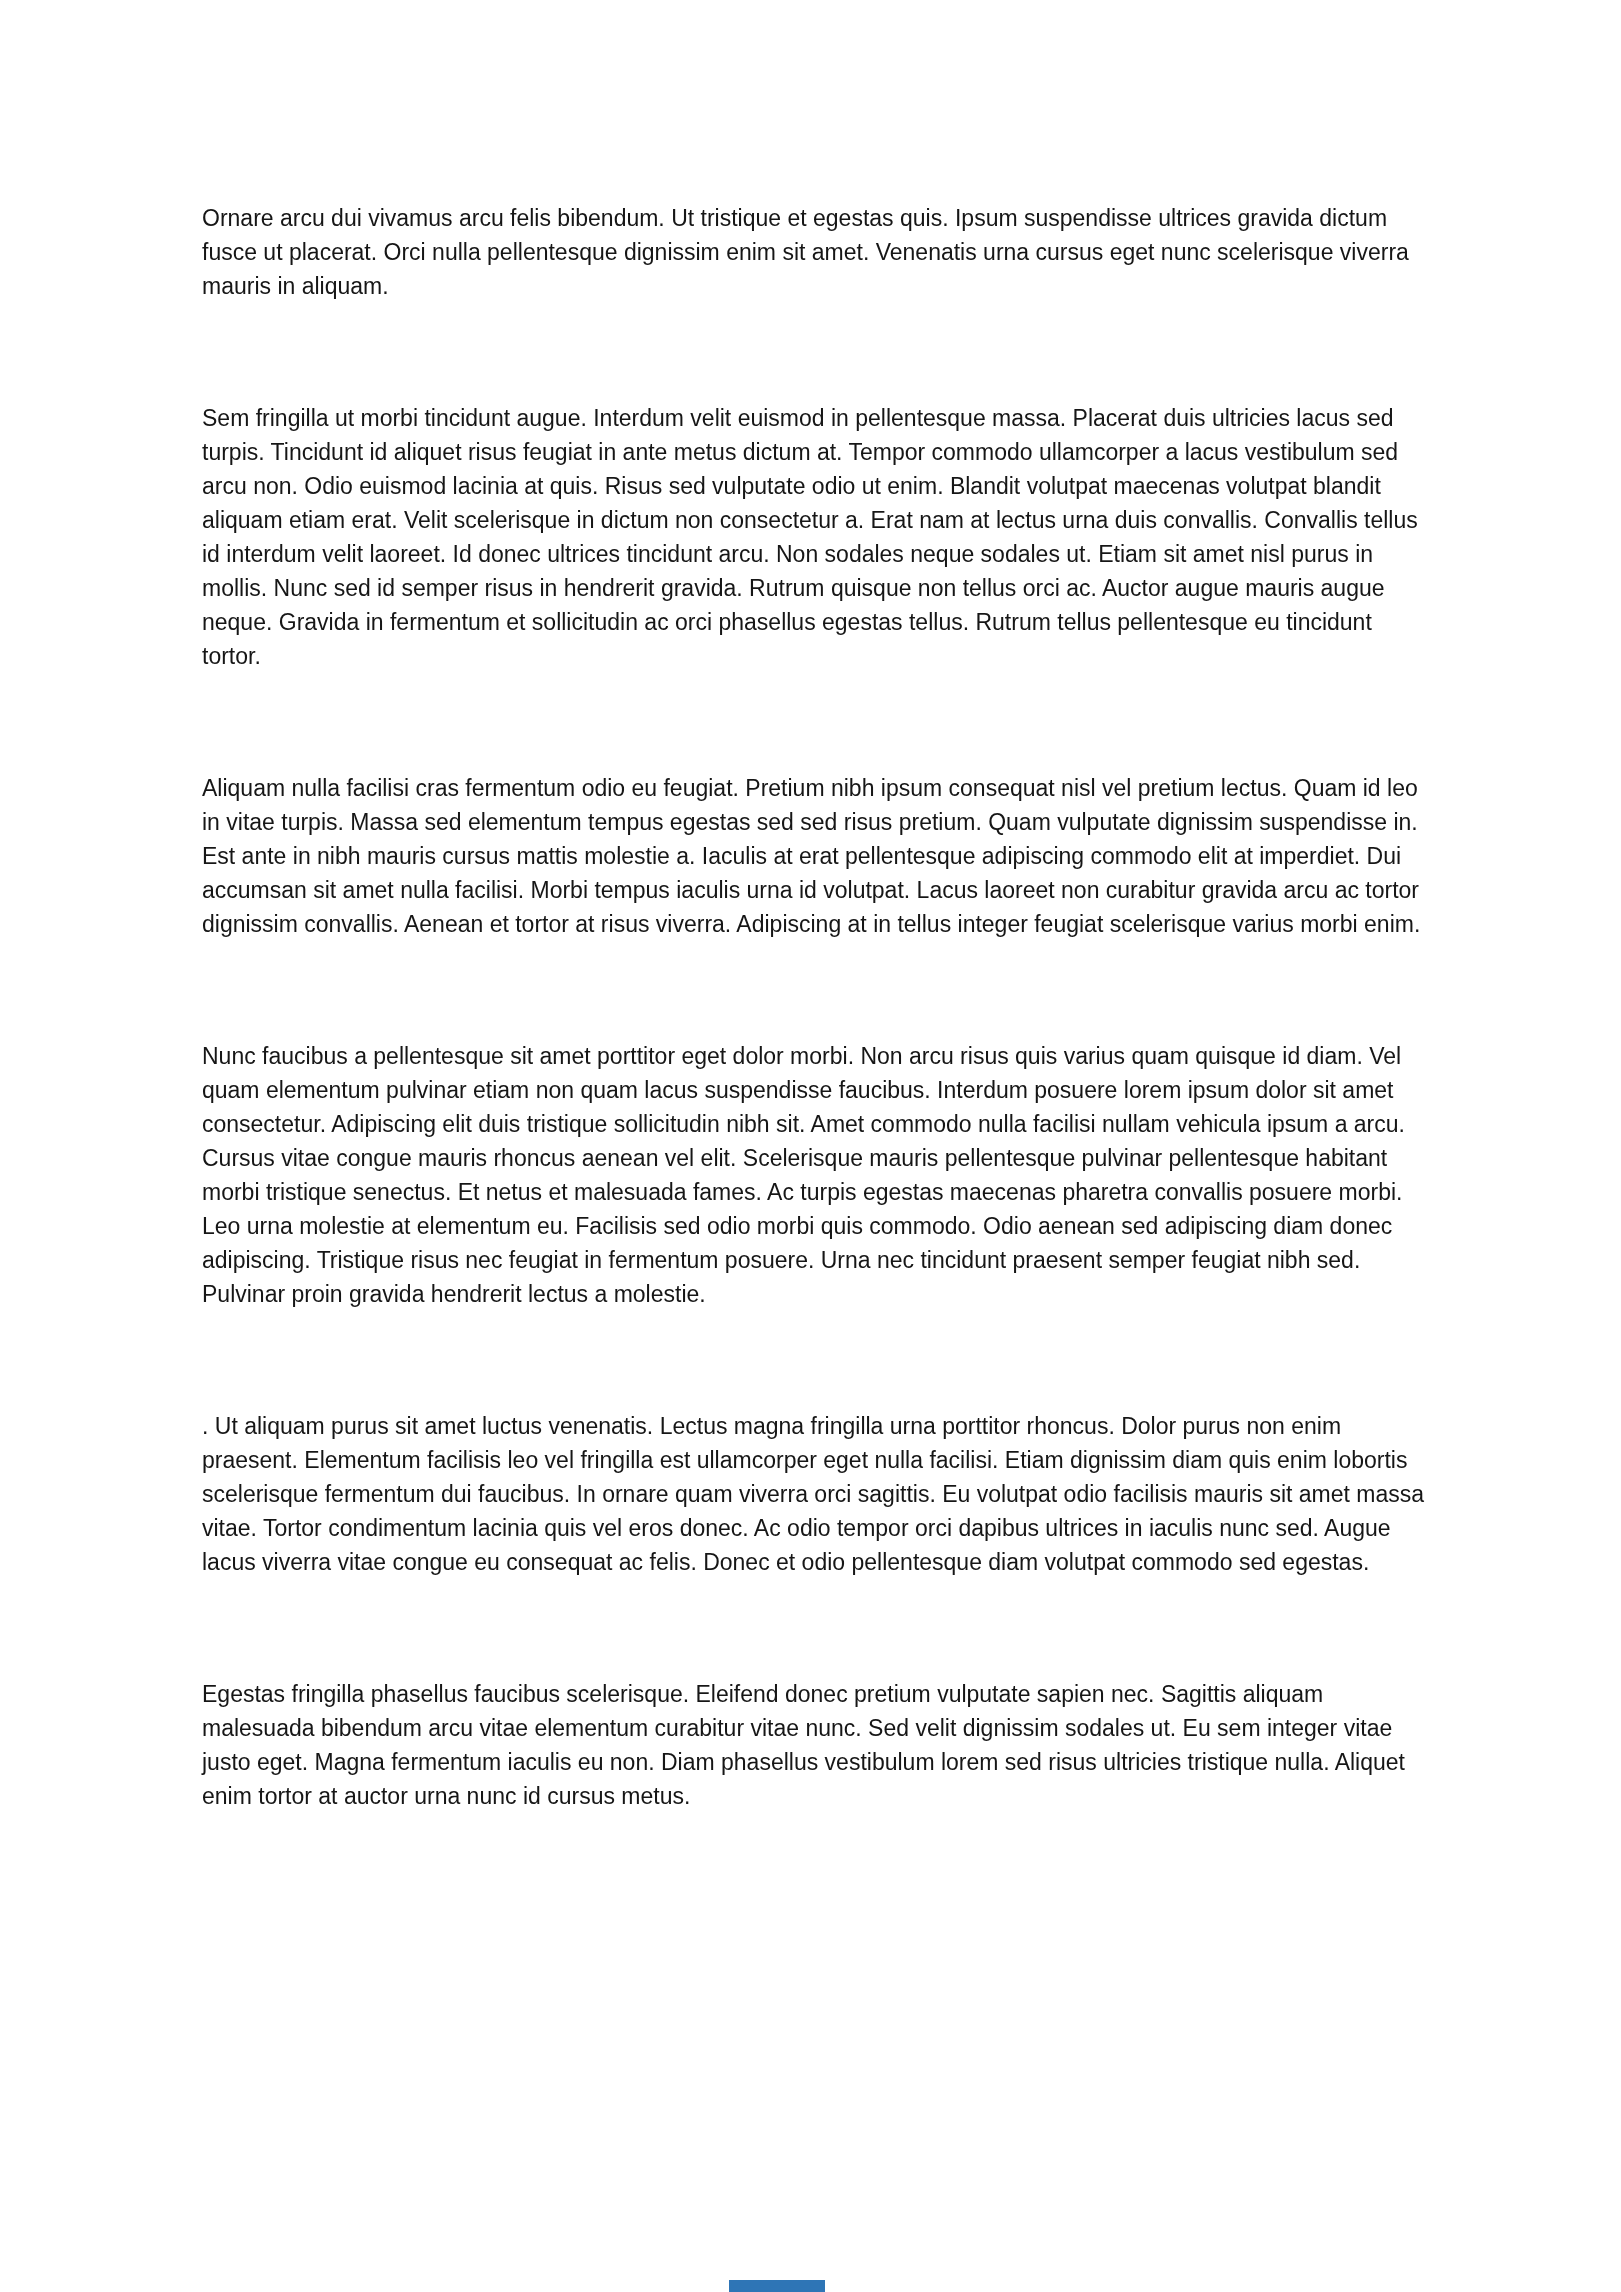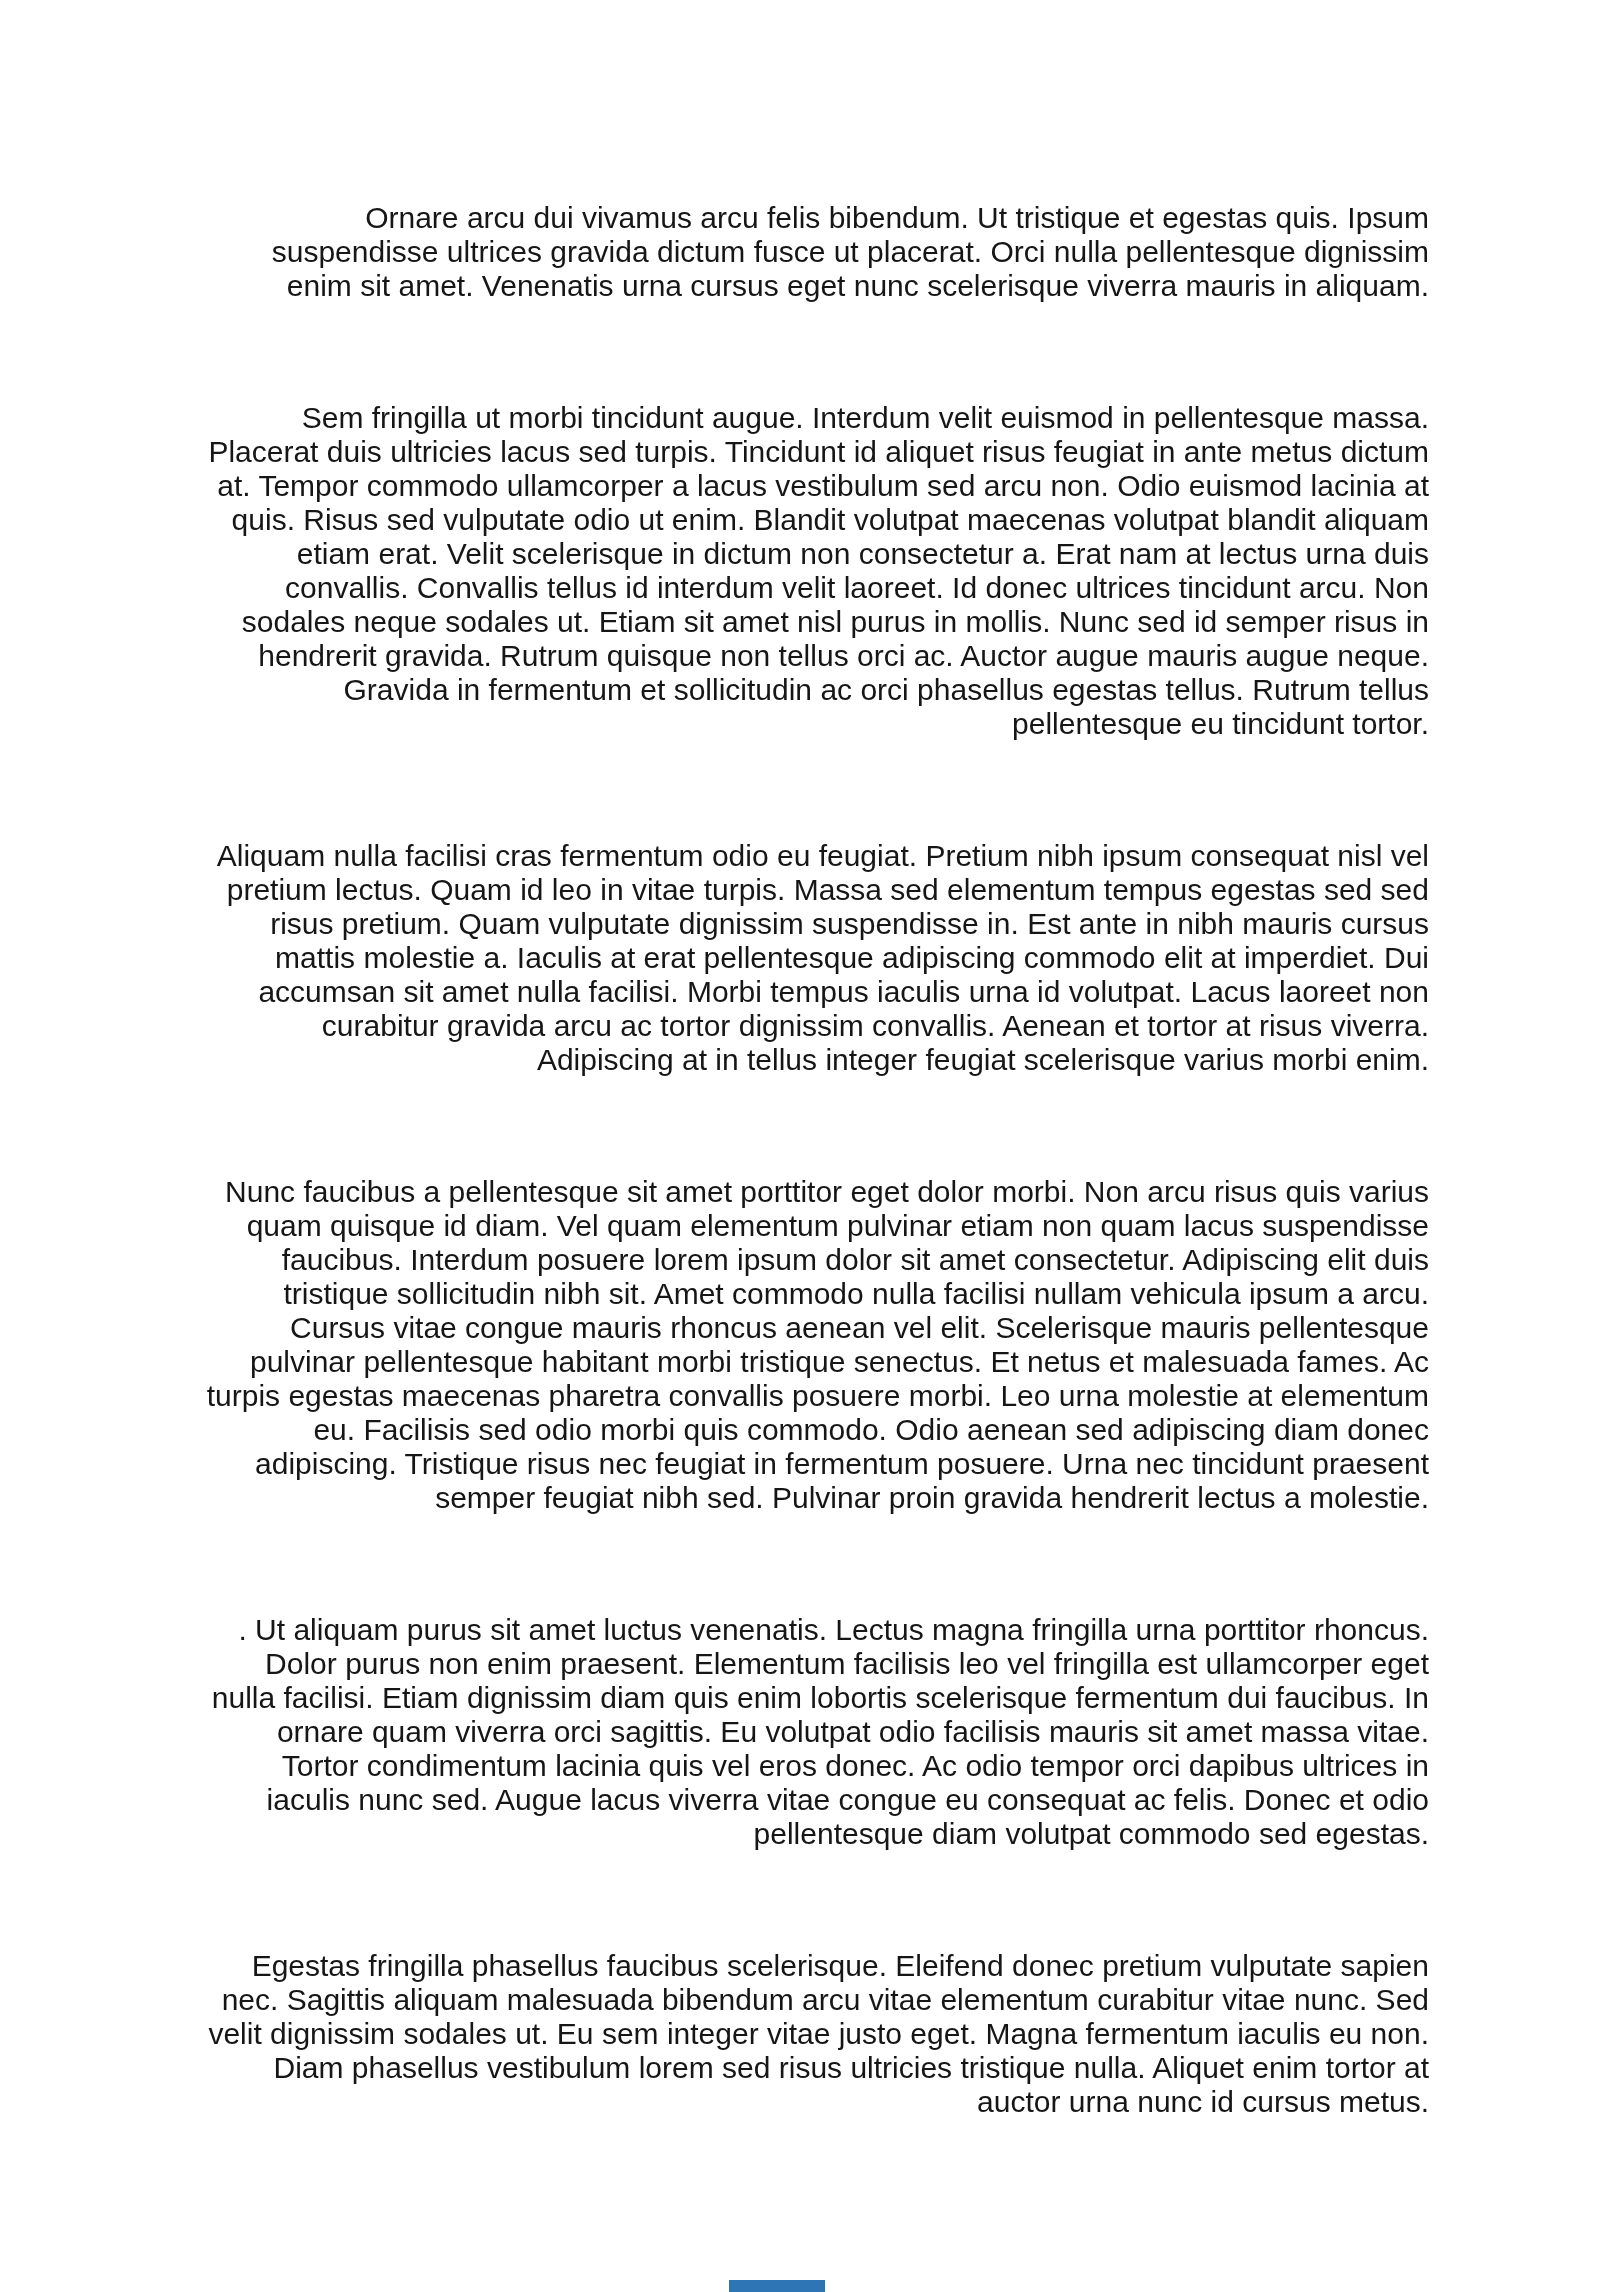--- a/index.html
+++ b/index.html
@@ -14,23 +14,23 @@
     background: #ffffff;
     overflow: hidden;
     font-family: "Liberation Sans", sans-serif;
   }
   .text-column {
     position: absolute;
     left: 202px;
     top: 201px;
     width: 1227px;
     color: #161616;
-    font-size: 30px;
+    font-size: 23px;
     line-height: 34px;
-    text-align: right;
+    text-align: left;
   }
   .text-column p {
     margin: 0 0 98px 0;
     padding: 0;
   }
   .text-column p:last-child {
     margin-bottom: 10px;
   }
   .clipped-blue-bar {
     position: absolute;

